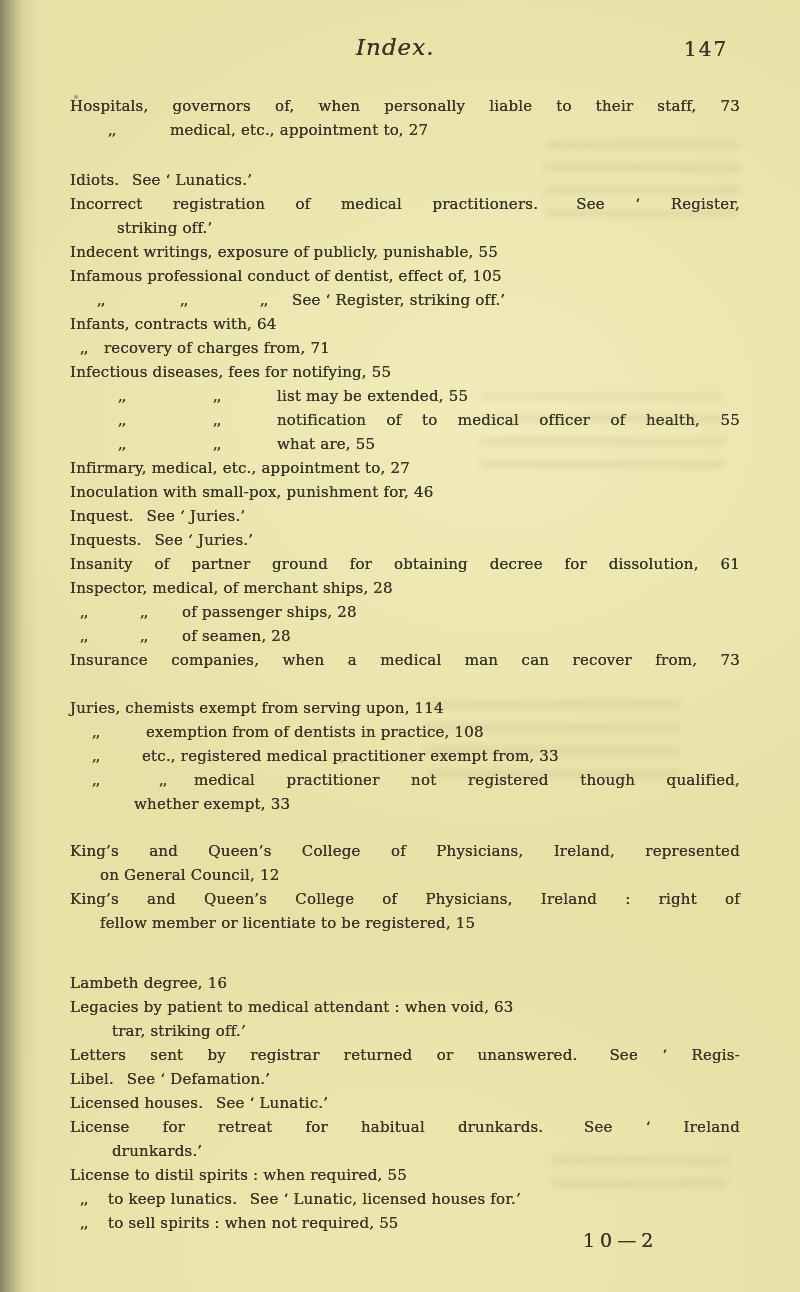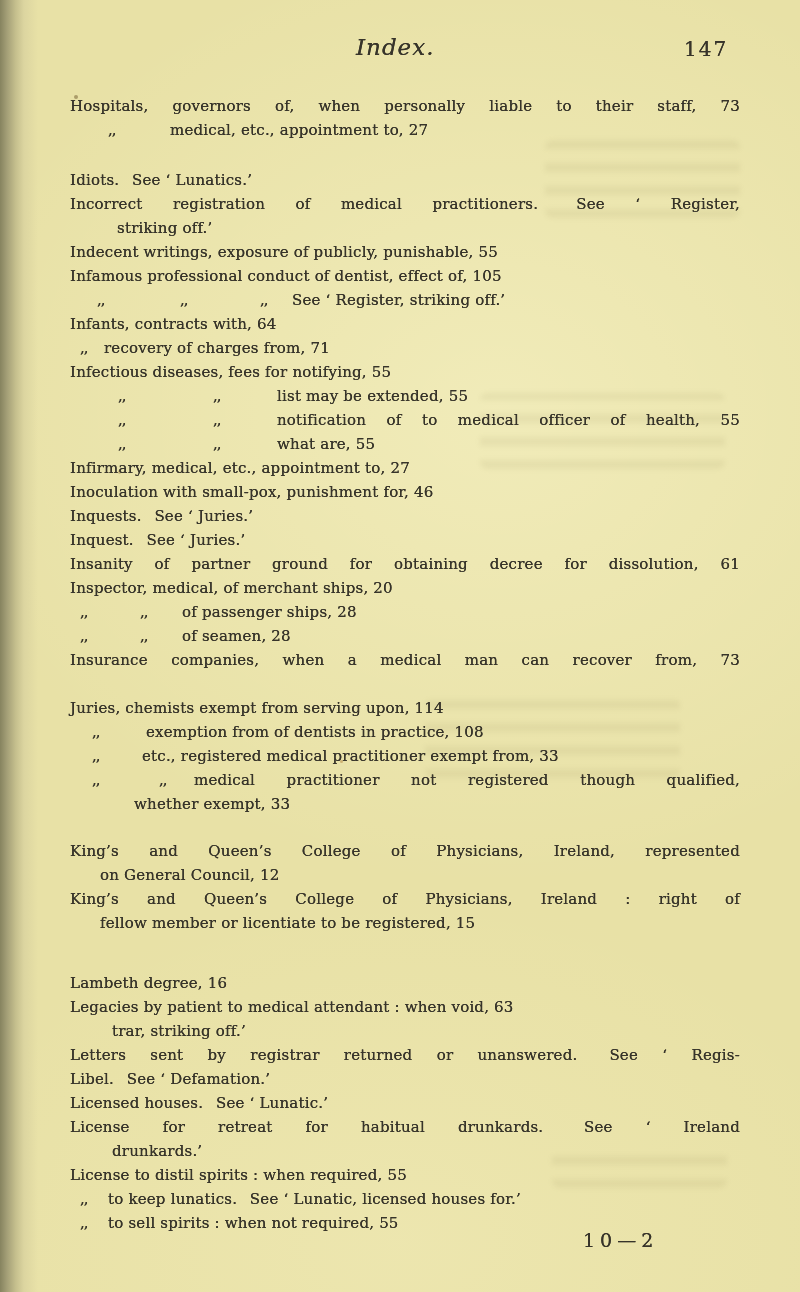--- a/index.html
+++ b/index.html
@@ -145,30 +145,30 @@
         <span class="seg ditto" style="left: 143px;">,,</span>
         <span class="seg" style="left: 207px;">what are, 55</span>
       </div>
       <div class="line">
         <span class="seg" style="left: 0px; text-align: right;">Infirmary, medical, etc., appointment to, 27</span>
       </div>
       <div class="line">
         <span class="seg" style="left: 0px;">Inoculation with small-pox, punishment for, 46</span>
       </div>
       <div class="line">
+        <span class="seg" style="left: 0px;">Inquest.  See ‘ Juries.’</span>
+      </div>
+      <div class="line">
         <span class="seg" style="left: 0px;">Inquests.  See ‘ Juries.’</span>
       </div>
       <div class="line">
-        <span class="seg" style="left: 0px;">Inquest.  See ‘ Juries.’</span>
-      </div>
-      <div class="line">
         <span class="seg fill" style="left: 0px;">Insanity of partner ground for obtaining decree for dissolution, 61</span>
       </div>
       <div class="line">
-        <span class="seg" style="left: 0px;">Inspector, medical, of merchant ships, 20</span>
+        <span class="seg" style="left: 0px;">Inspector, medical, of merchant ships, 28</span>
       </div>
       <div class="line">
         <span class="seg ditto" style="left: 10px;">,,</span>
         <span class="seg ditto" style="left: 70px;">,,</span>
         <span class="seg" style="left: 112px;">of passenger ships, 28</span>
       </div>
       <div class="line">
         <span class="seg ditto" style="left: 10px;">,,</span>
         <span class="seg ditto" style="left: 70px;">,,</span>
         <span class="seg" style="left: 112px;">of seamen, 28</span>

